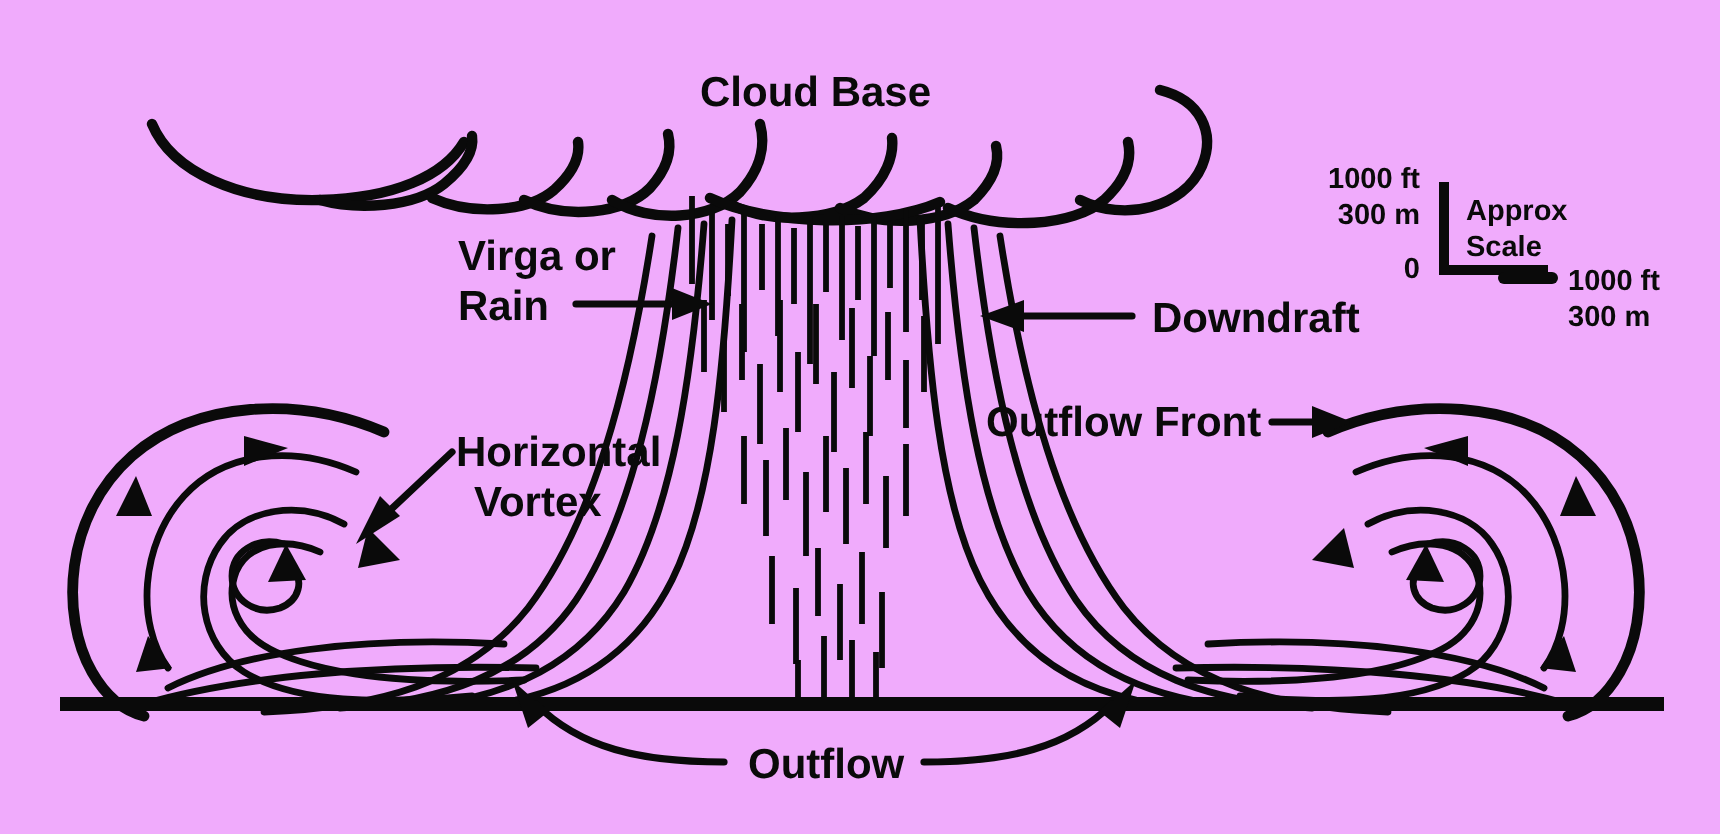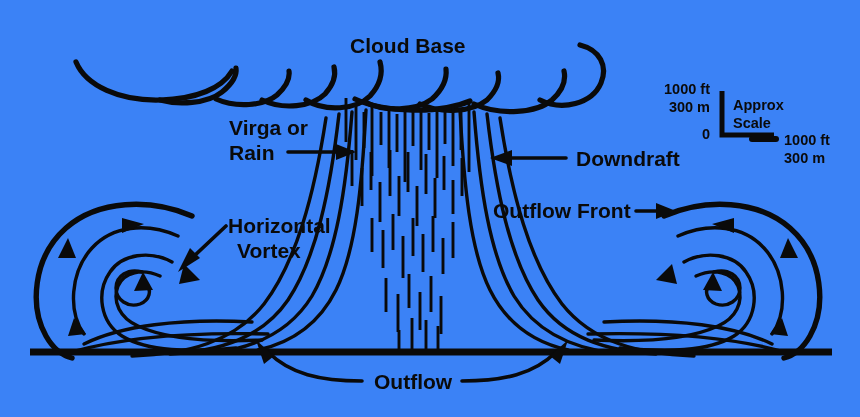--- a/index.html
+++ b/index.html
@@ -4,21 +4,21 @@
 <style>
   html, body {
     margin: 0;
     padding: 0;
     background: #f7f7f7;
   }
   #diagram-root {
     position: relative;
     width: 860px;
     height: 417px;
-    background: #3b82f6;
+    background: #f0abfc;
     font-family: "Liberation Sans", sans-serif;
     overflow: hidden;
   }
   svg#microburst-svg {
     position: absolute;
     top: 0;
     left: 0;
     width: 860px;
     height: 417px;
     display: block;

